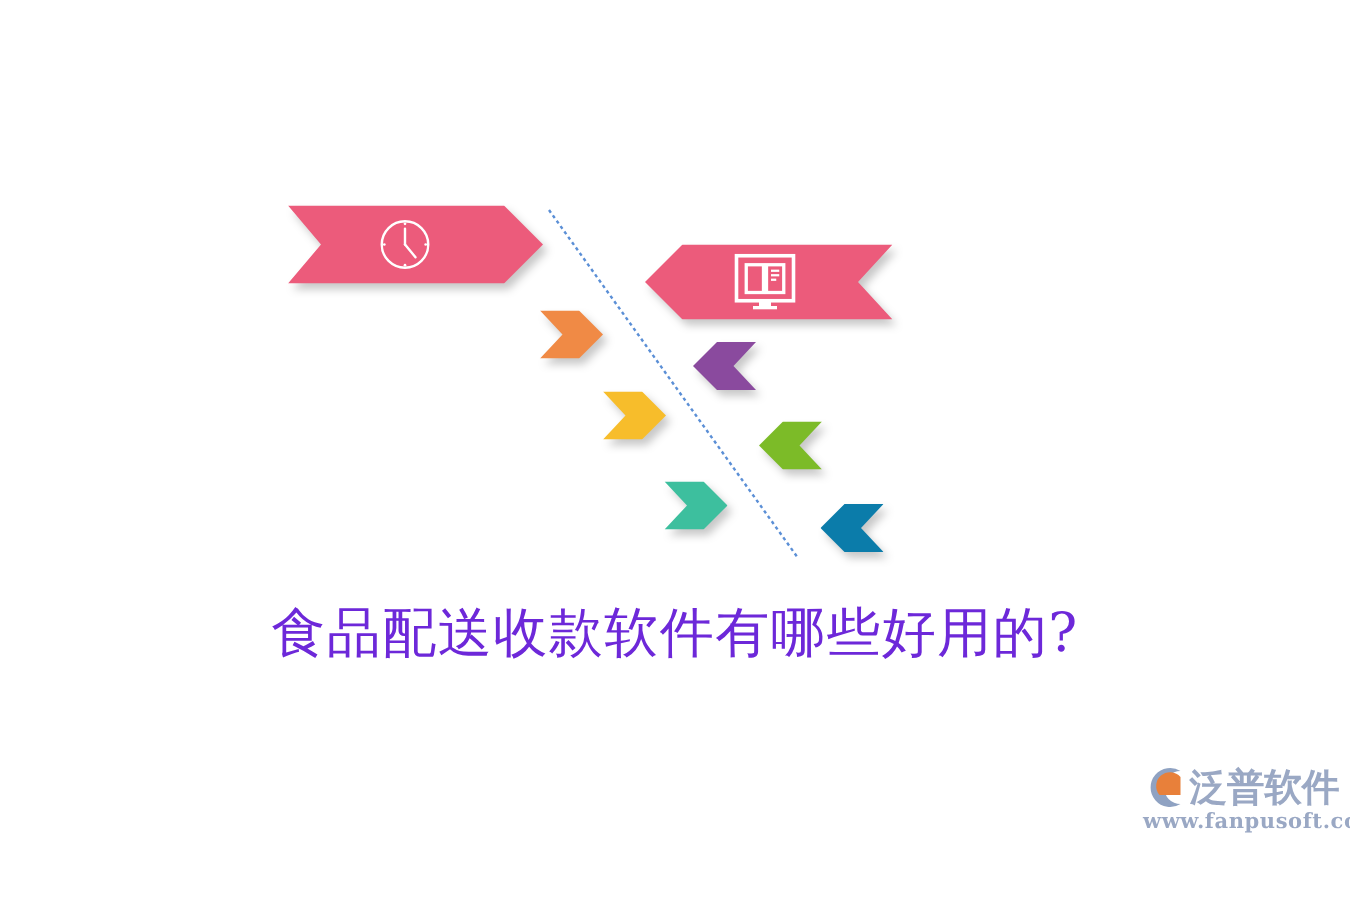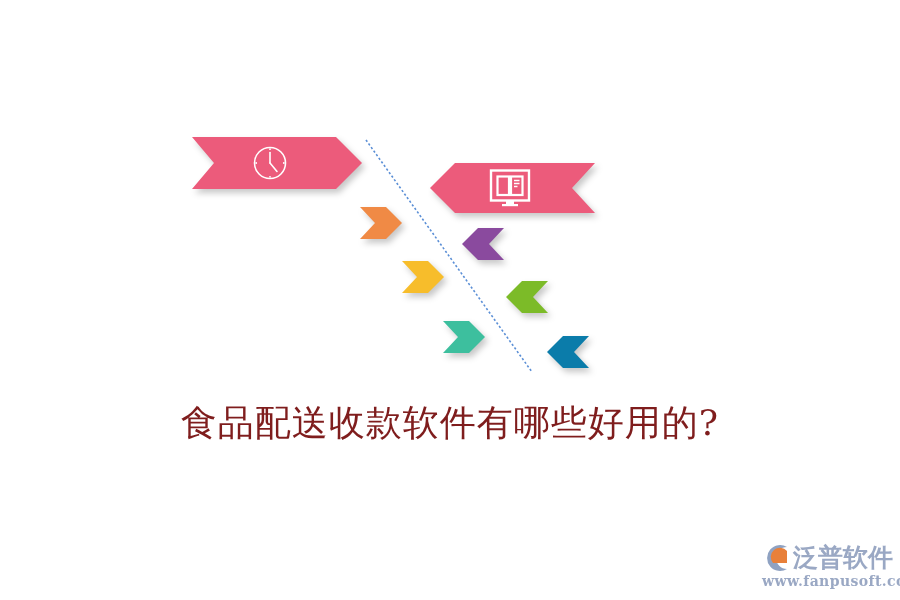--- a/index.html
+++ b/index.html
@@ -78,30 +78,30 @@
   #headline {
     position: absolute;
     left: 0;
     top: 396px;
     width: 900px;
     text-align: center;
     font-family: "DejaVu Serif", "Liberation Serif", serif;
     font-size: 36px;
     line-height: 54px;
     letter-spacing: 1px;
-    color: #7f1d1d;
+    color: #6d28d9;
     white-space: nowrap;
   }
   #headline .line { display: block; }
 
   
   #watermark {
     position: absolute;
     left: 762px;
-    top: 542px;
+    top: 509px;
     width: 132px;
     height: 52px;
   }
   #wm-row {
     display: flex;
     align-items: center;
     height: 32px;
   }
   #wm-mark { width: 30px; height: 30px; flex: 0 0 30px; }
   #wm-name {

